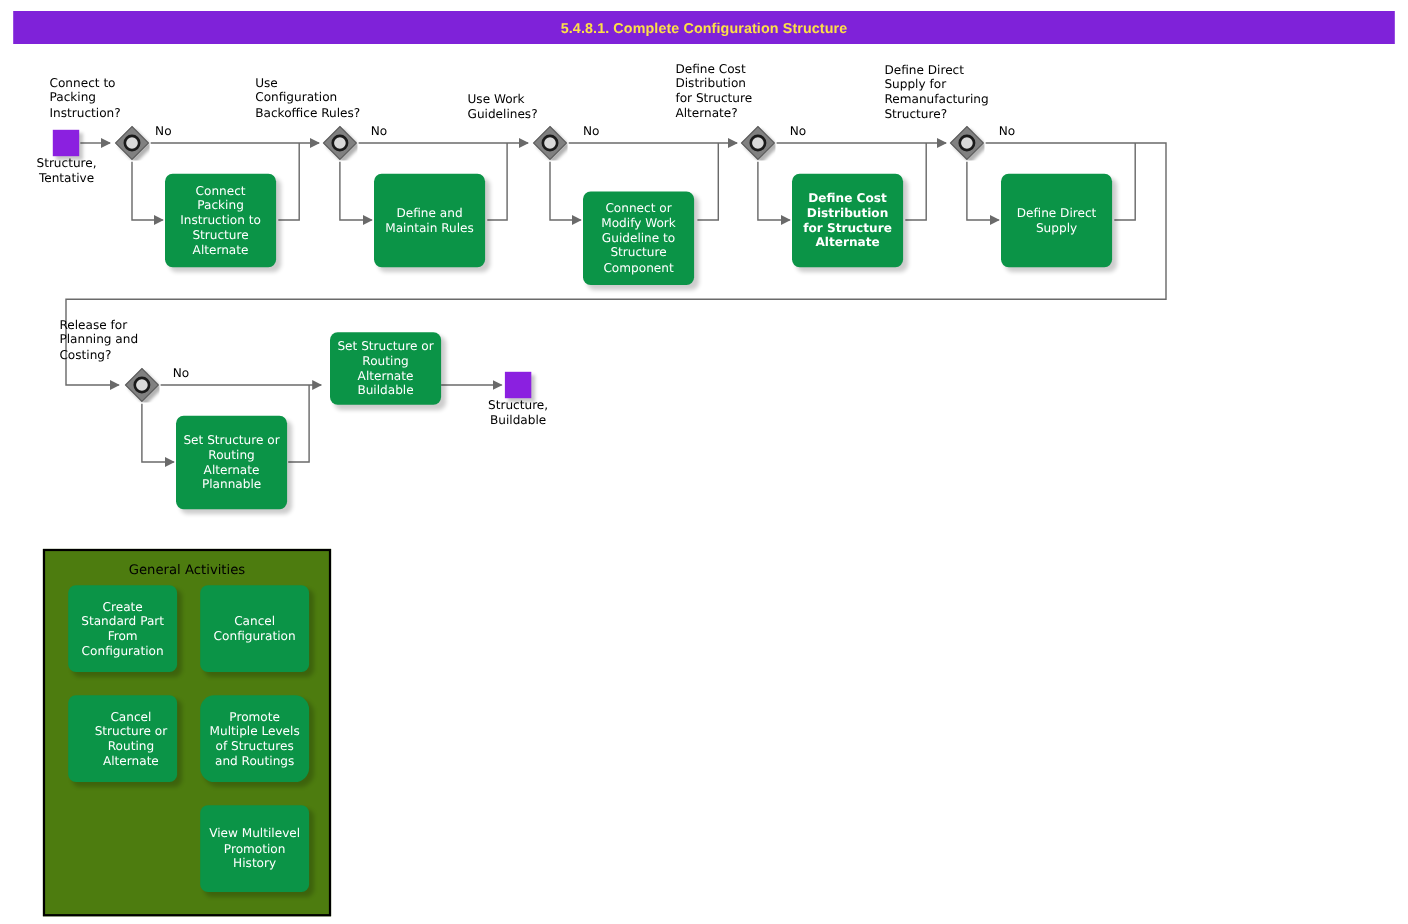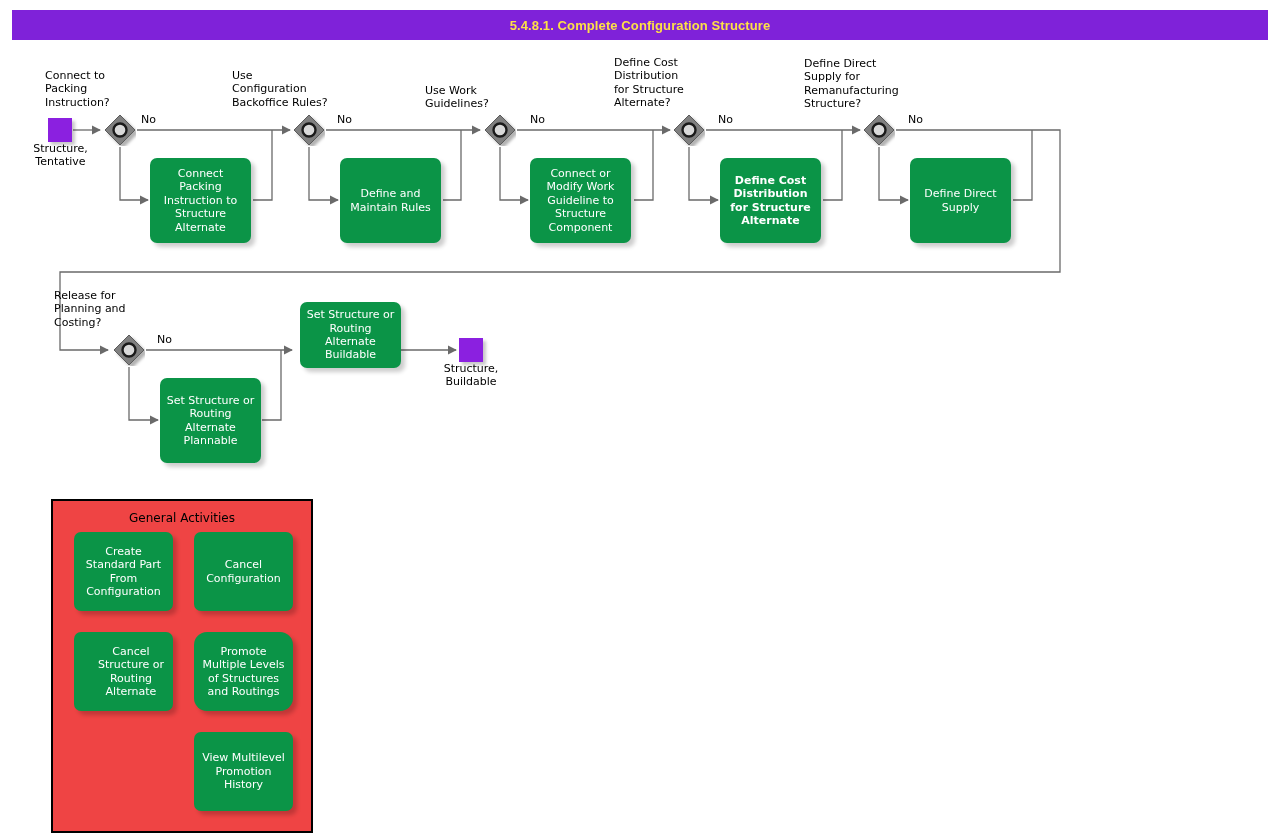--- a/index.html
+++ b/index.html
@@ -106,23 +106,22 @@
     font-family: "DejaVu Sans", sans-serif;
     font-size: 11px;
     line-height: 13px;
     color: #000000;
     white-space: nowrap;
   }
   
   .group-box {
     position: absolute;
     border: 2px solid #000000;
-    background: #ef4444;
+    background: #4d7c0f;
     box-sizing: border-box;
-    margin-left: 12px;
   }
   .group-title {
     position: absolute;
     width: 100%;
     text-align: center;
     font-family: "DejaVu Sans", sans-serif;
     font-size: 12px;
     color: #000000;
   }
 </style>
@@ -213,21 +212,21 @@
 
   <div class="node decision" style="left:484px; top:114px;">
     <svg class="dia" viewBox="0 0 32 32">
       <polygon points="16,1 31,16 16,31 1,16" fill="#808080" stroke="#5a5a5a" stroke-width="1" filter="url(#nshadow)"></polygon>
       <circle cx="16" cy="16" r="6.5" fill="#d9d9d9" stroke="#1a1a1a" stroke-width="2.4"></circle>
     </svg>
   </div>
   <div class="dec-label" style="left:425px; top:84px; width:150px;">Use Work
 Guidelines?</div>
   <div class="edge-label" style="left:530px; top:113px;">No</div>
-  <div class="node activity" style="left:530px; top:158px; width:101px; height:85px;">Connect or
+  <div class="node activity" style="left:530px; top:174px; width:101px; height:85px;">Connect or
 Modify Work
 Guideline to
 Structure
 Component</div>
 
   <div class="node decision" style="left:673px; top:114px;">
     <svg class="dia" viewBox="0 0 32 32">
       <polygon points="16,1 31,16 16,31 1,16" fill="#808080" stroke="#5a5a5a" stroke-width="1" filter="url(#nshadow)"></polygon>
       <circle cx="16" cy="16" r="6.5" fill="#d9d9d9" stroke="#1a1a1a" stroke-width="2.4"></circle>
     </svg>

